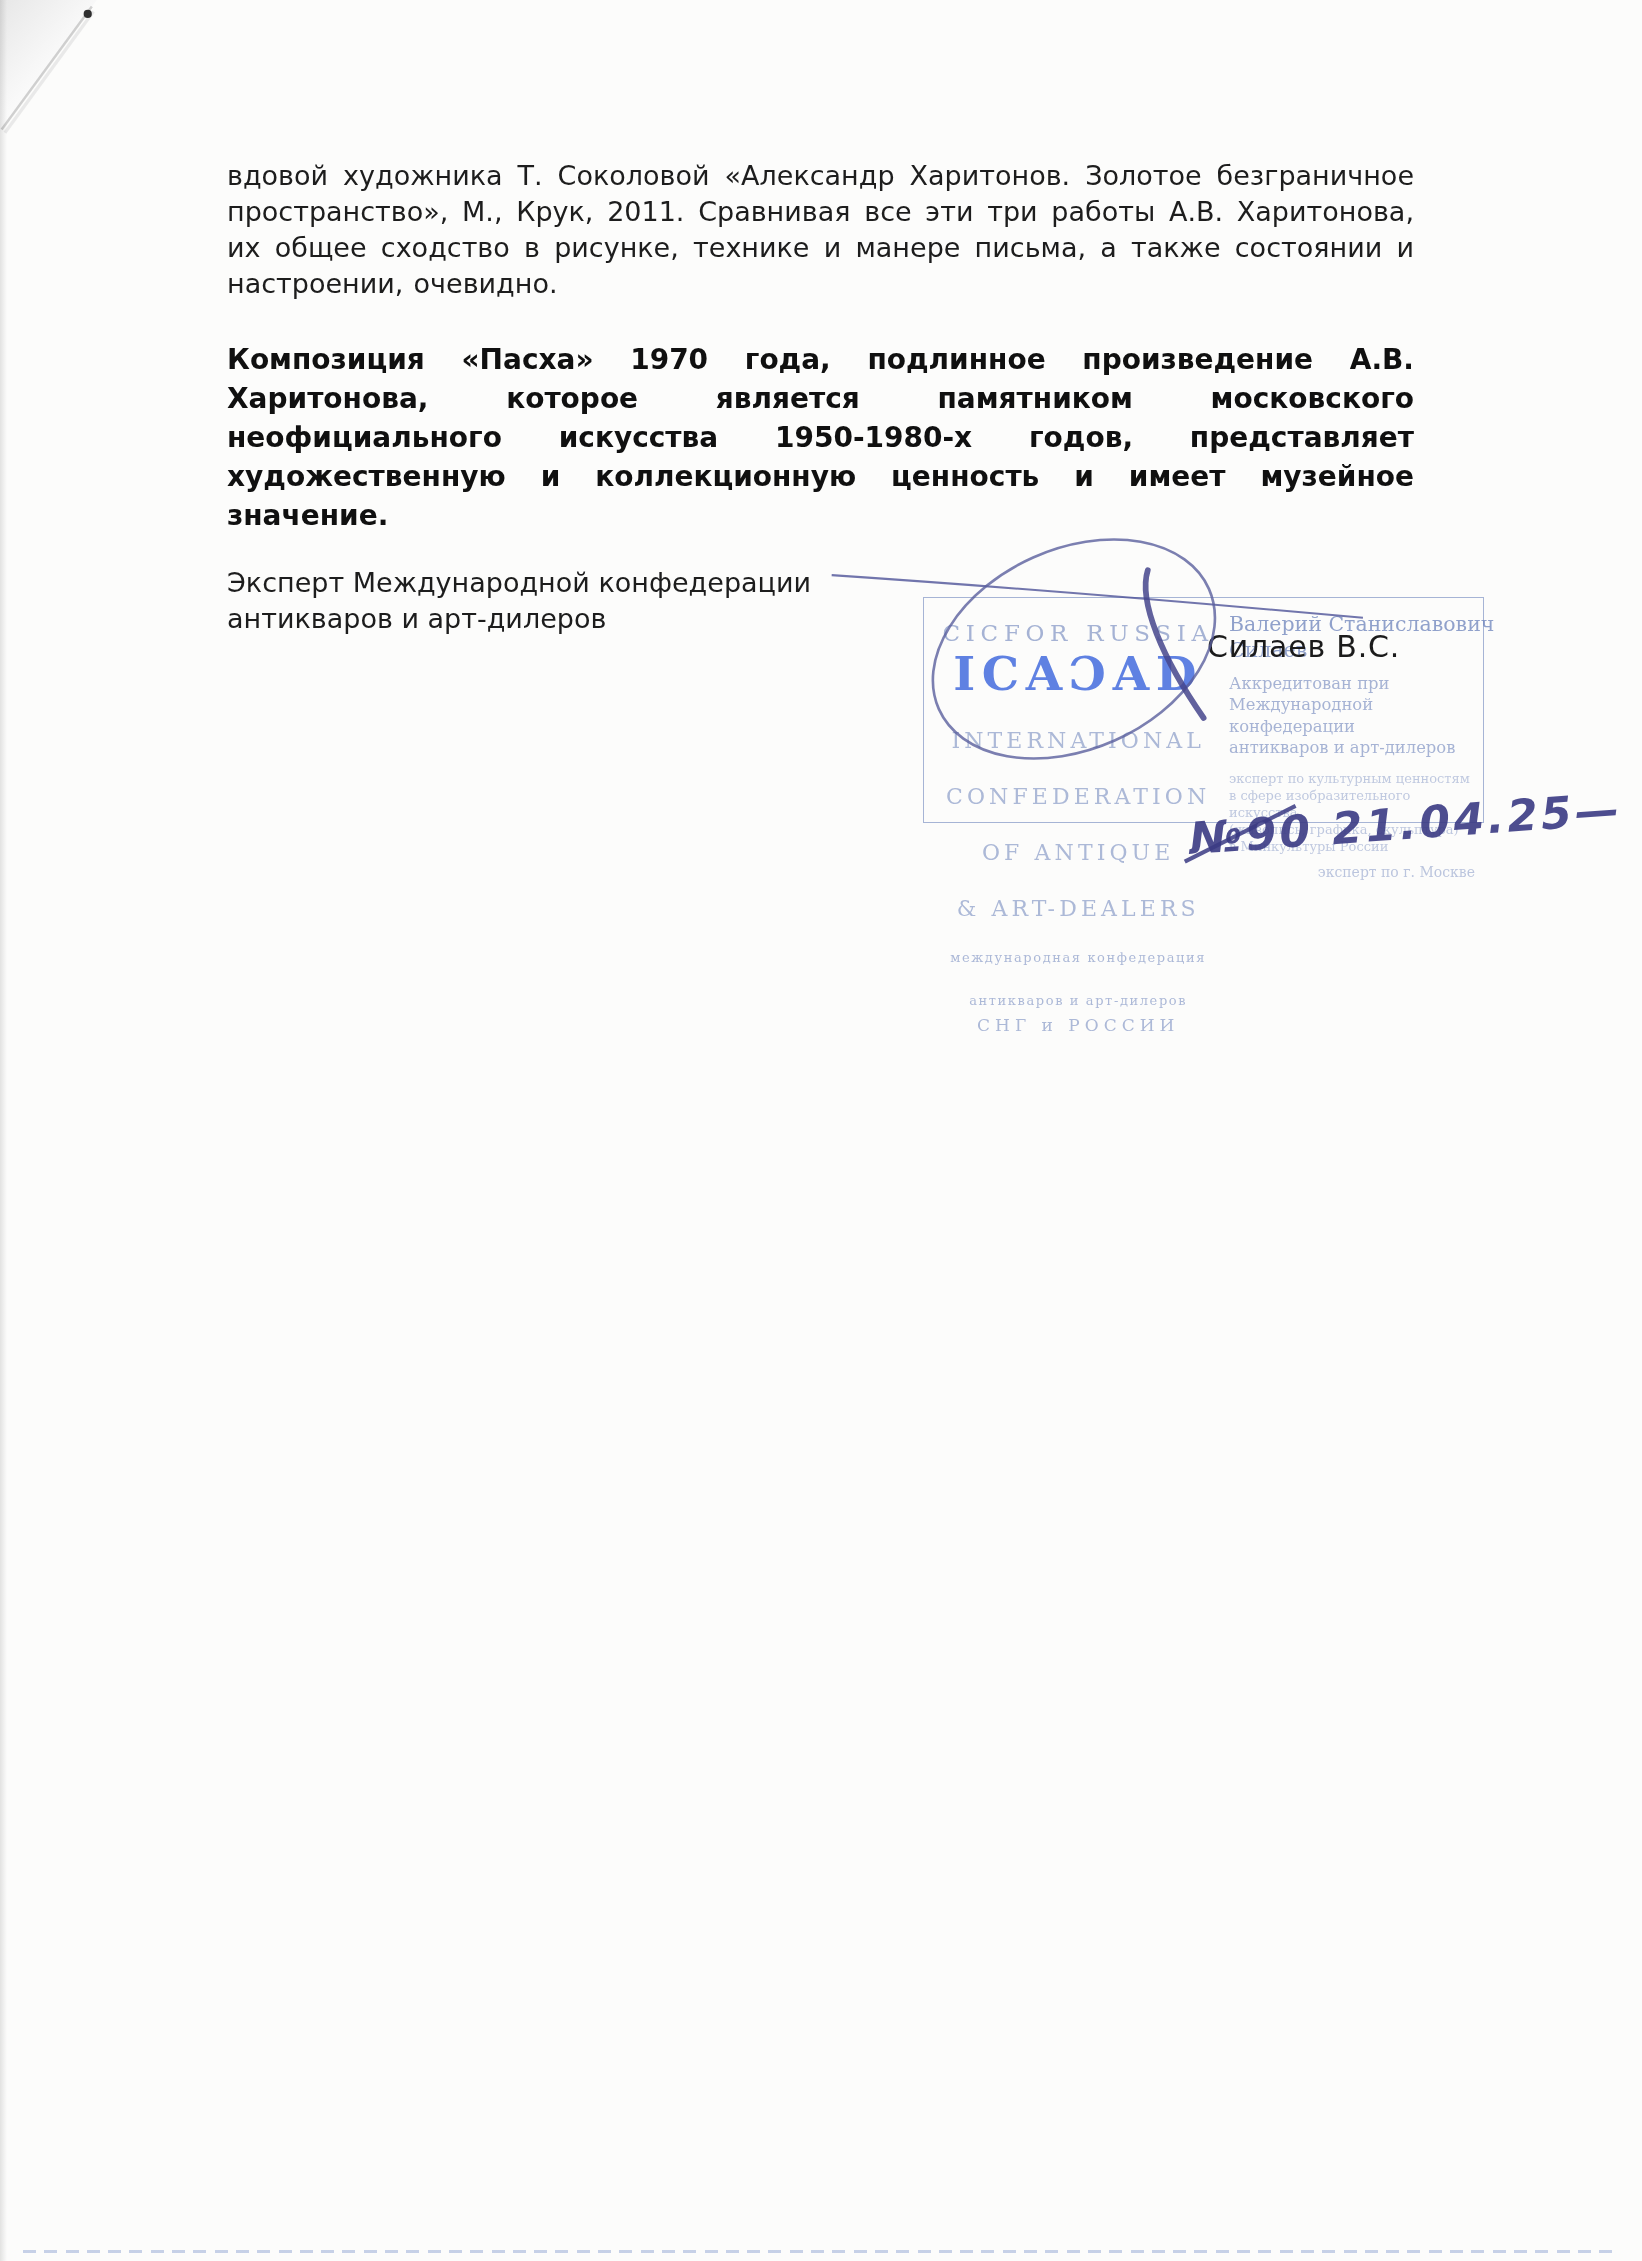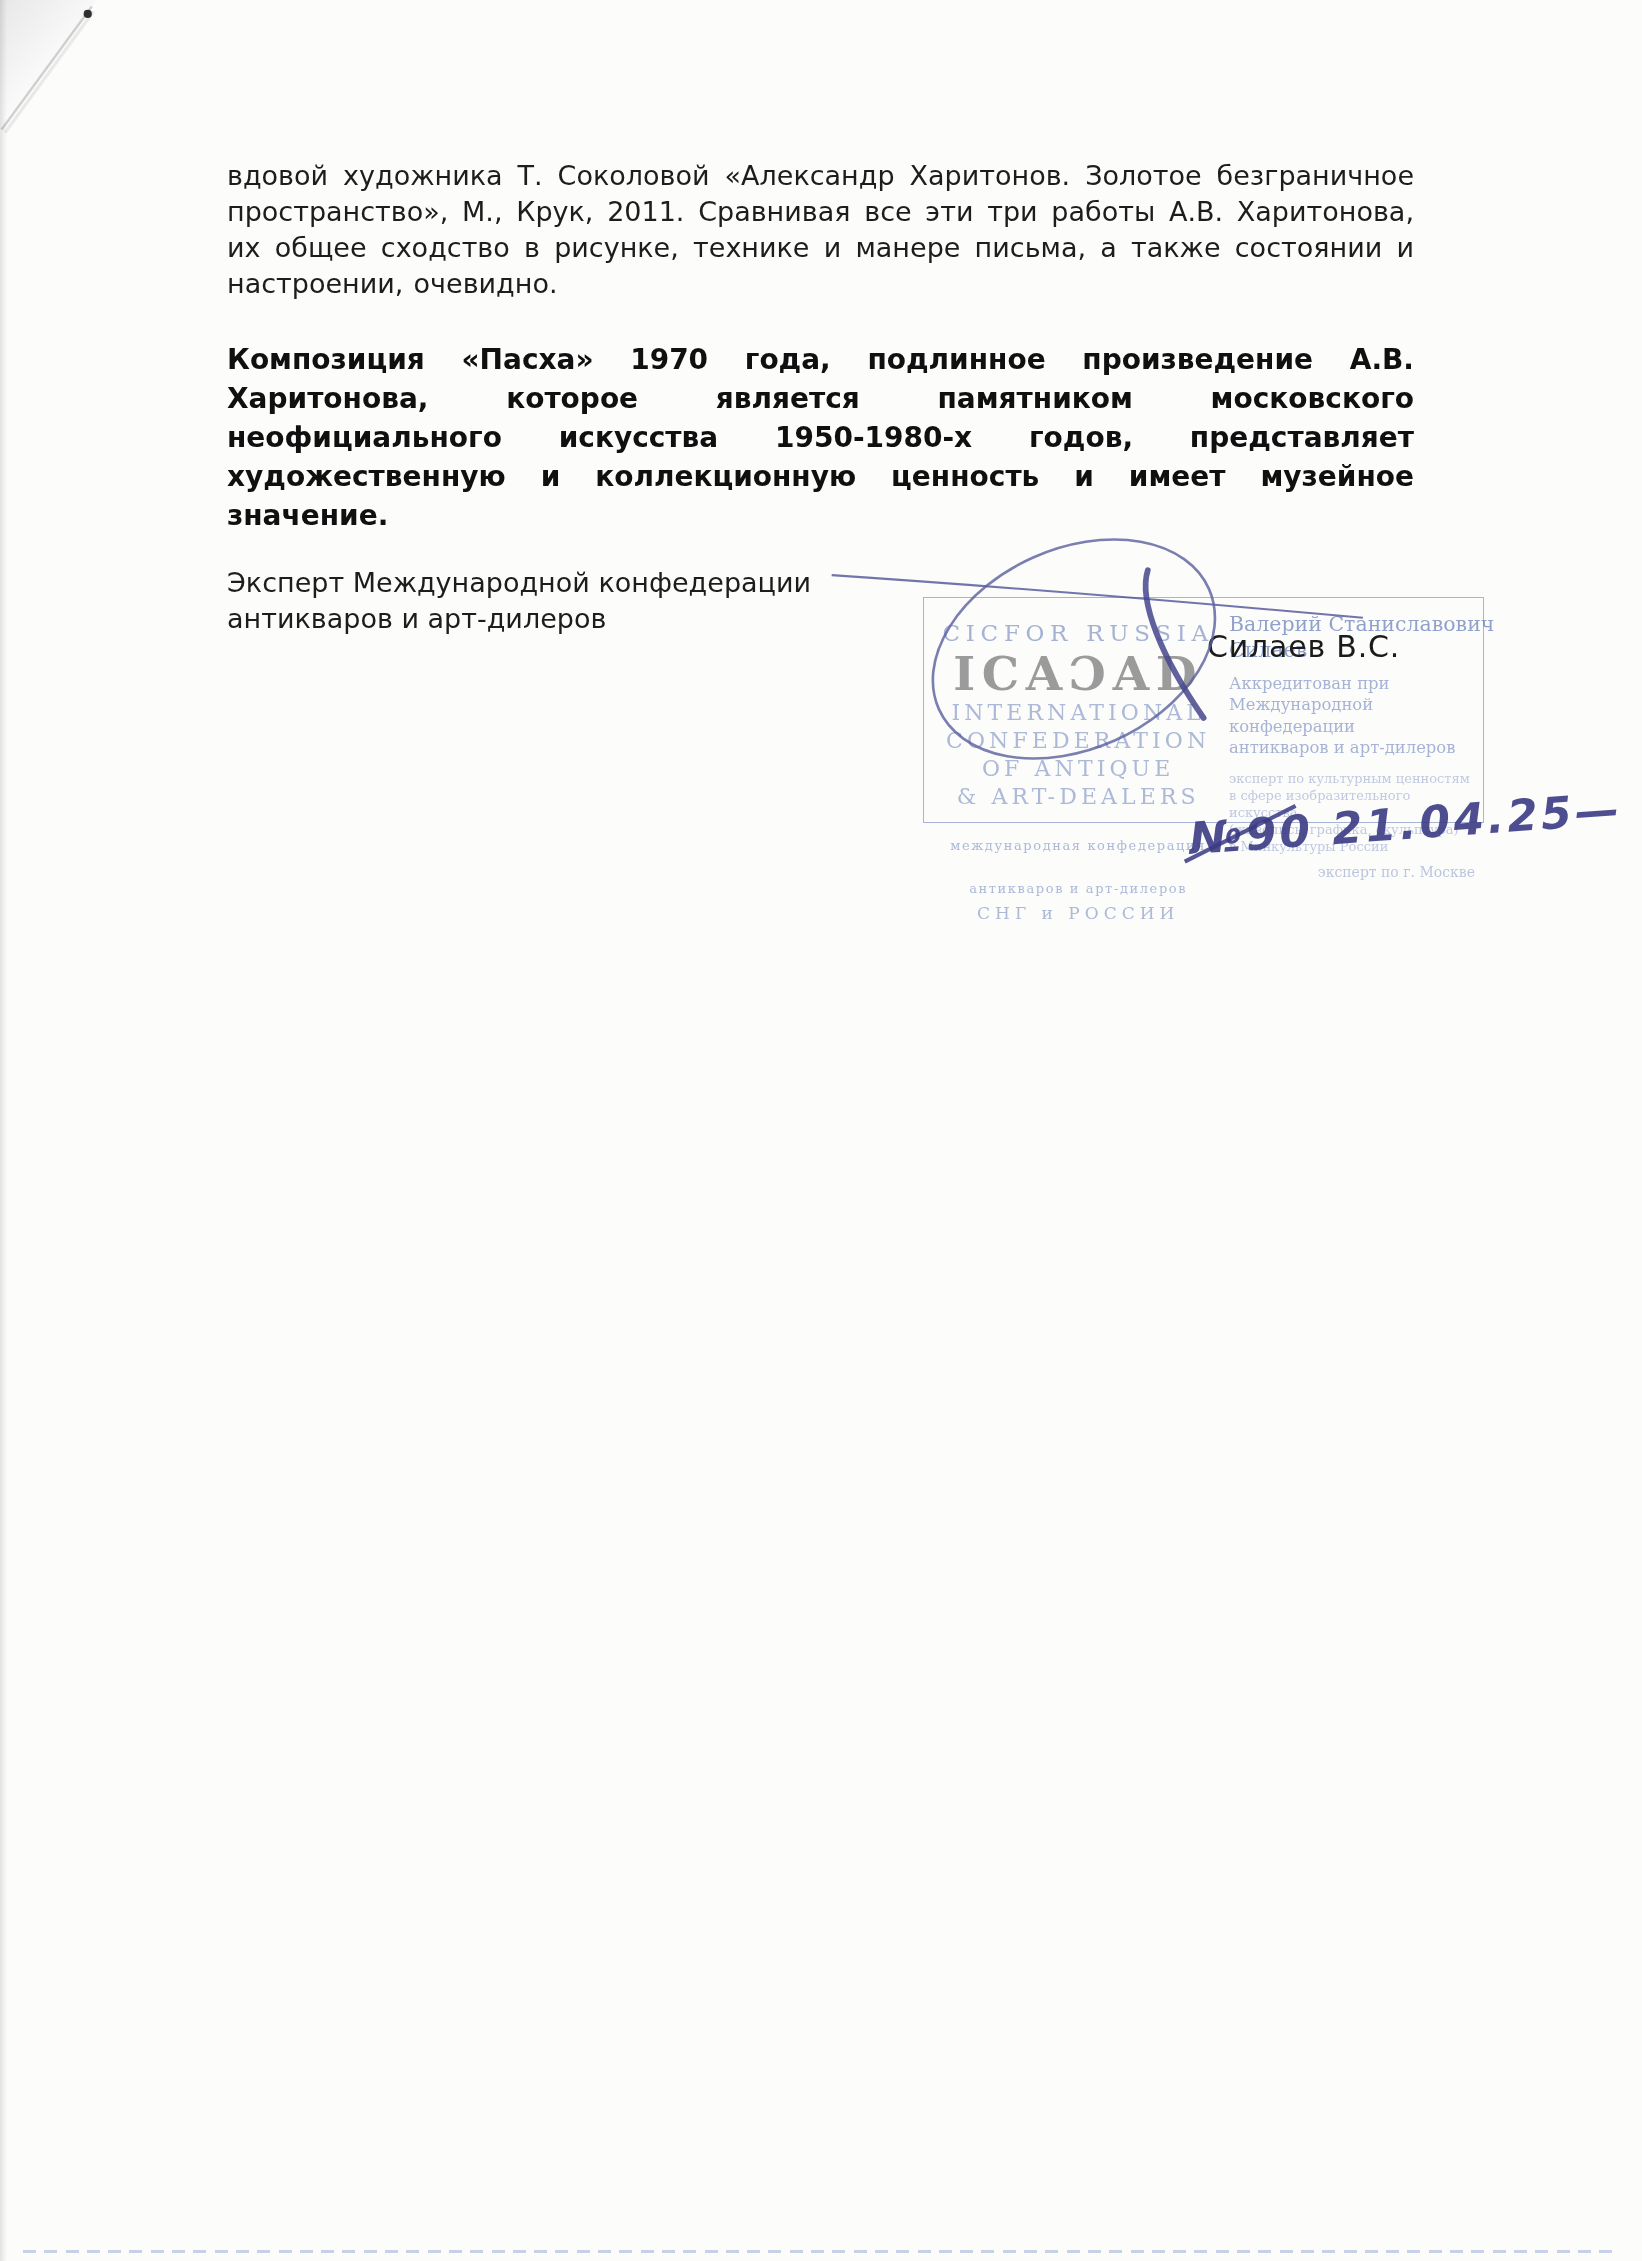--- a/index.html
+++ b/index.html
@@ -15,22 +15,22 @@
   .p1 .jline{font-size:27px;line-height:36px;word-spacing:1.6px;}
   .p2{margin-top:38px;}
   .p2 .jline{font-size:28px;line-height:39px;font-weight:bold;color:#101010;}
   .signoff{margin-top:30px;font-size:27px;line-height:36px;}
   
   .stamp{position:absolute;left:923px;top:597px;width:561px;height:226px;
     border:1.6px solid rgba(79,108,176,.5);box-sizing:border-box;}
   .stampcol-l{position:absolute;left:8.2px;top:20px;width:292px;text-align:center;
     color:#5d76b4;font-family:"DejaVu Serif",serif;filter:blur(0.6px);}
   .s-top{font-size:23px;letter-spacing:5.7px;line-height:30px;opacity:.55;white-space:nowrap;}
-  .s-logo{font-size:47px;letter-spacing:6.6px;line-height:51px;font-weight:bold;opacity:.7;color:#737373;}
-  .s-en{font-size:22px;letter-spacing:4.1px;line-height:28px;opacity:.5;white-space:nowrap;}
+  .s-logo{font-size:47px;letter-spacing:6.6px;line-height:51px;font-weight:bold;opacity:.7;color:#1d4ed8;}
+  .s-en{font-size:22px;letter-spacing:4.1px;line-height:28px;opacity:.5;white-space:nowrap;margin-top:28px;}
   .s-ru{font-size:13px;letter-spacing:1.6px;line-height:15.6px;opacity:.5;margin-top:27px;}
   .s-bot{font-size:17px;letter-spacing:5px;line-height:30px;opacity:.5;margin-top:1.6px;}
   .stampcol-r{position:absolute;left:305px;top:13px;width:246px;text-align:left;
     color:#6d83bb;font-family:"DejaVu Serif",serif;filter:blur(0.5px);}
   .r-name{font-size:20.5px;line-height:26px;opacity:.75;white-space:nowrap;}
   .r-accred{font-size:16.4px;line-height:21.3px;opacity:.6;margin-top:10px;}
   .r-fine{font-size:13px;line-height:17px;opacity:.42;margin-top:11.5px;filter:blur(0.7px);}
   .r-bot{font-size:14px;line-height:18px;opacity:.45;margin-top:8.2px;filter:blur(0.7px);white-space:nowrap;text-align:right;}
   
   .typed{position:absolute;left:1207px;top:629px;font-size:30px;letter-spacing:0.8px;

